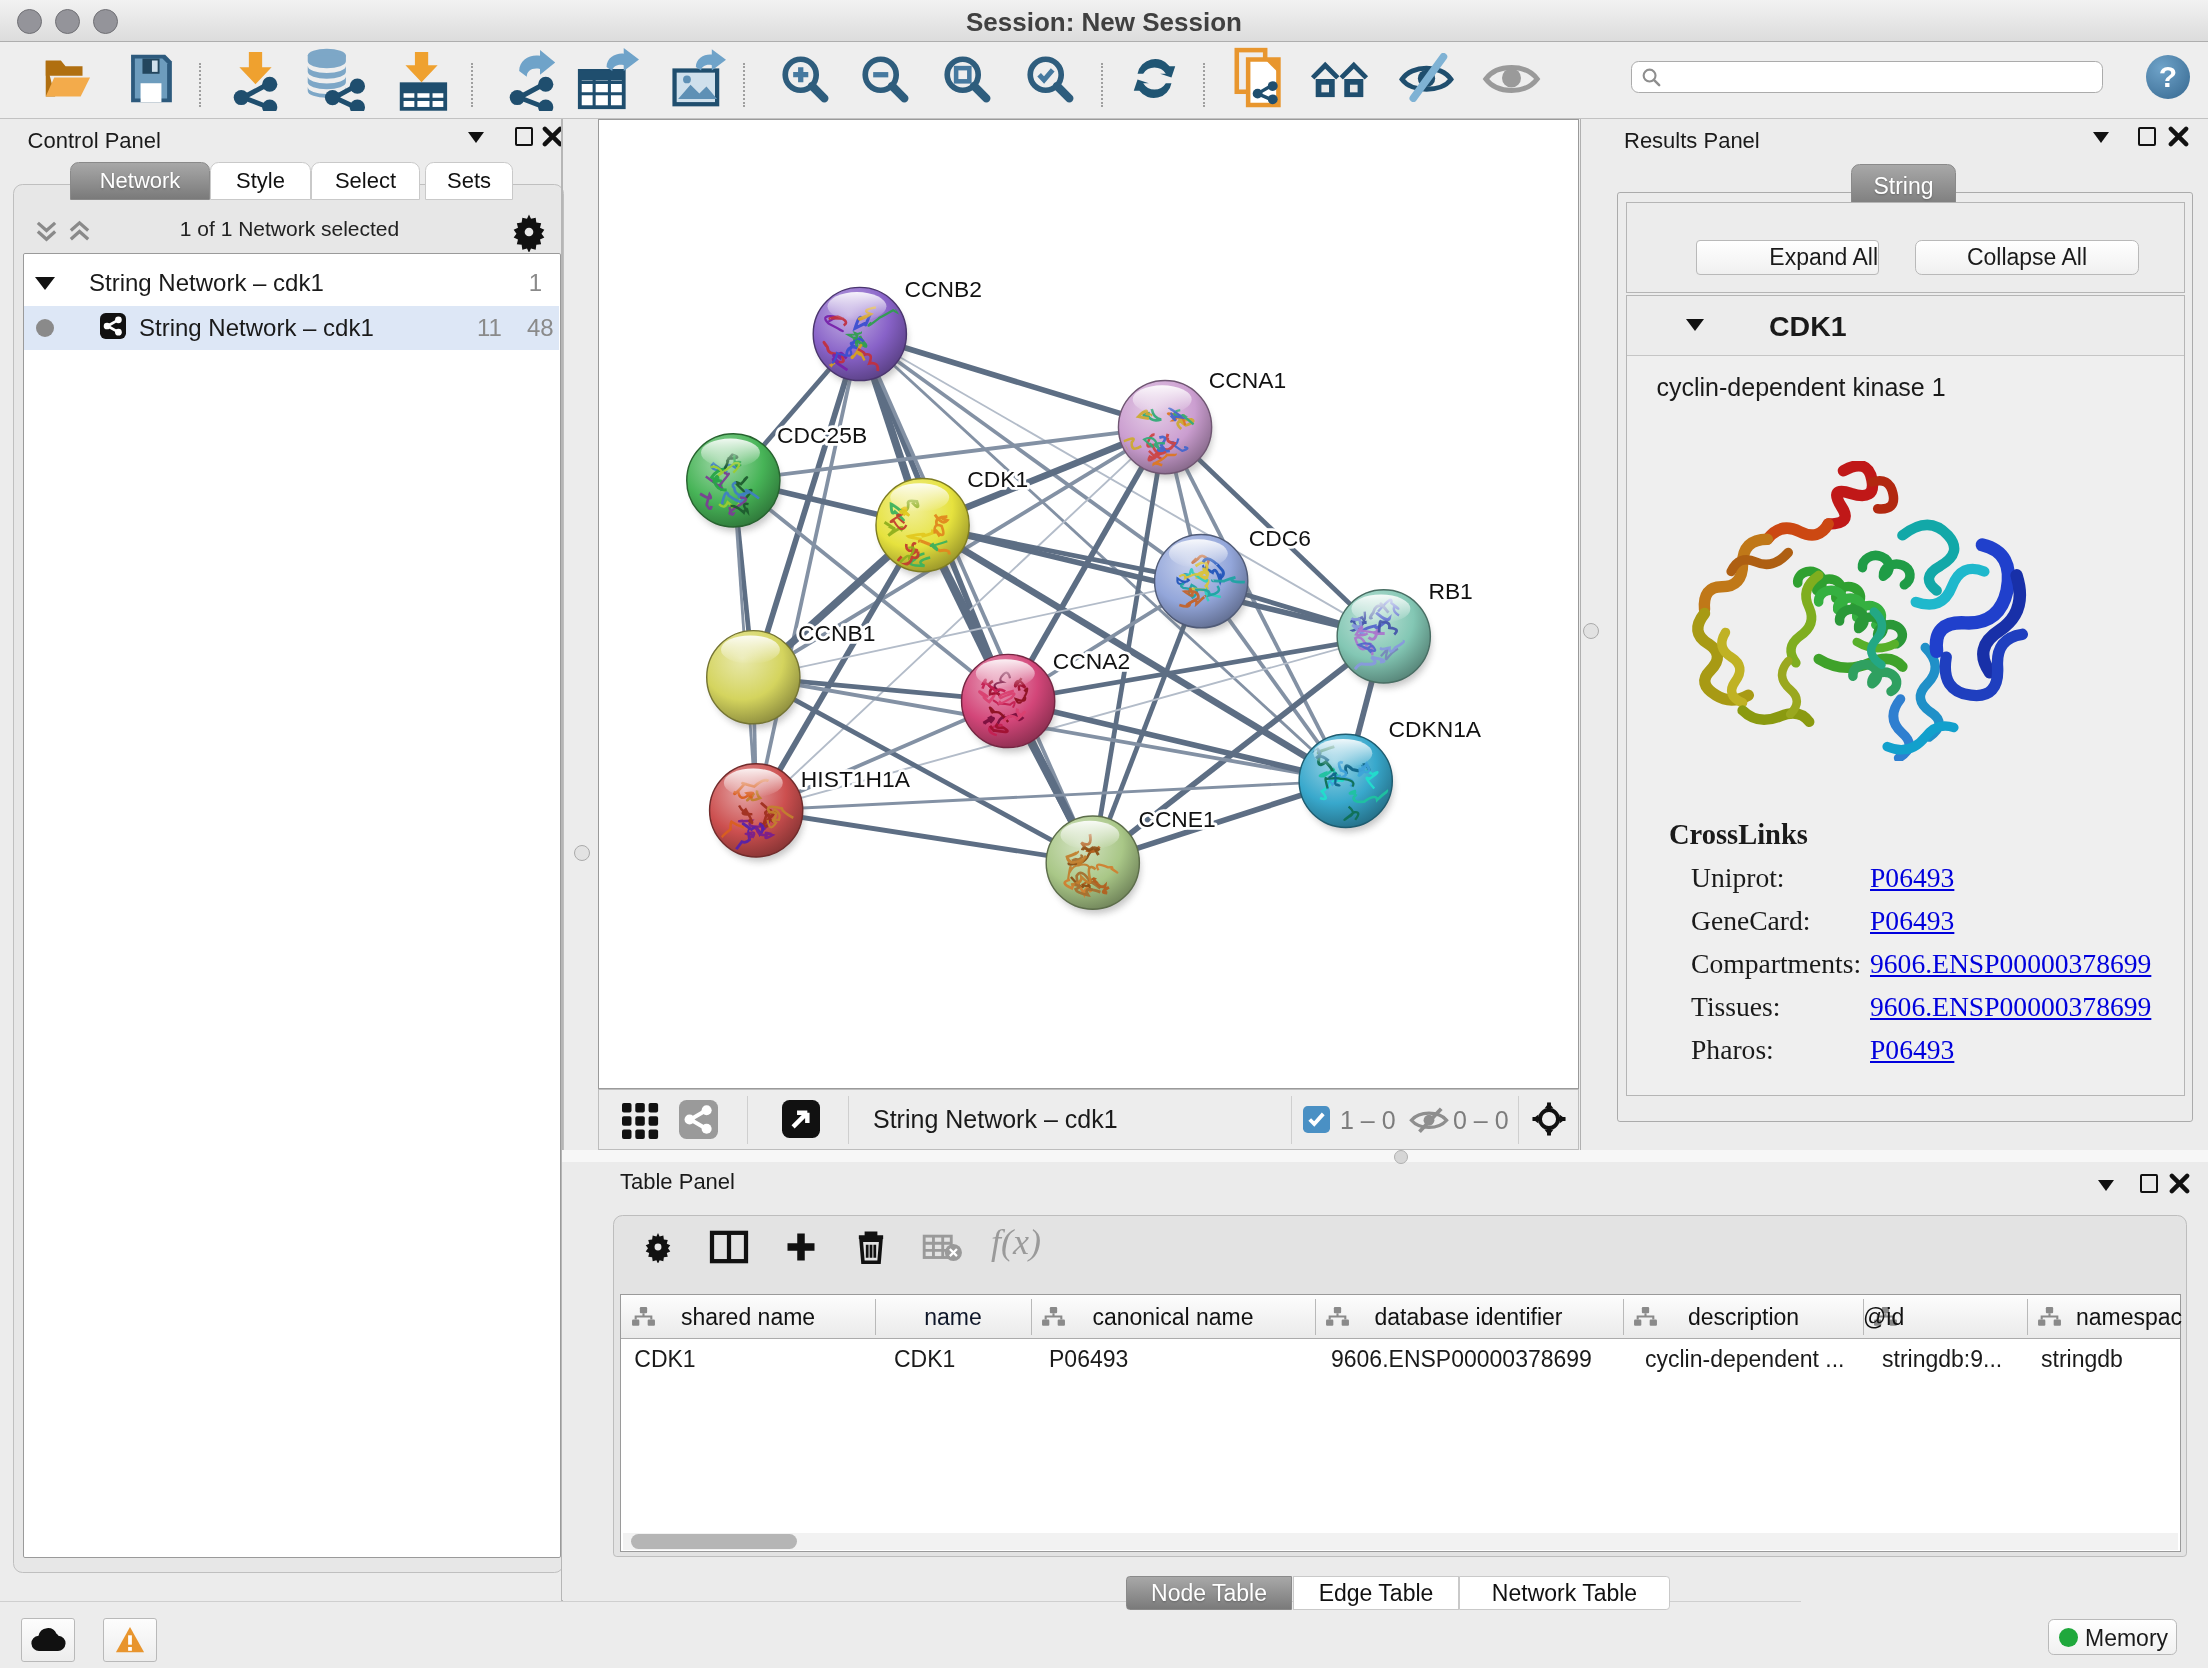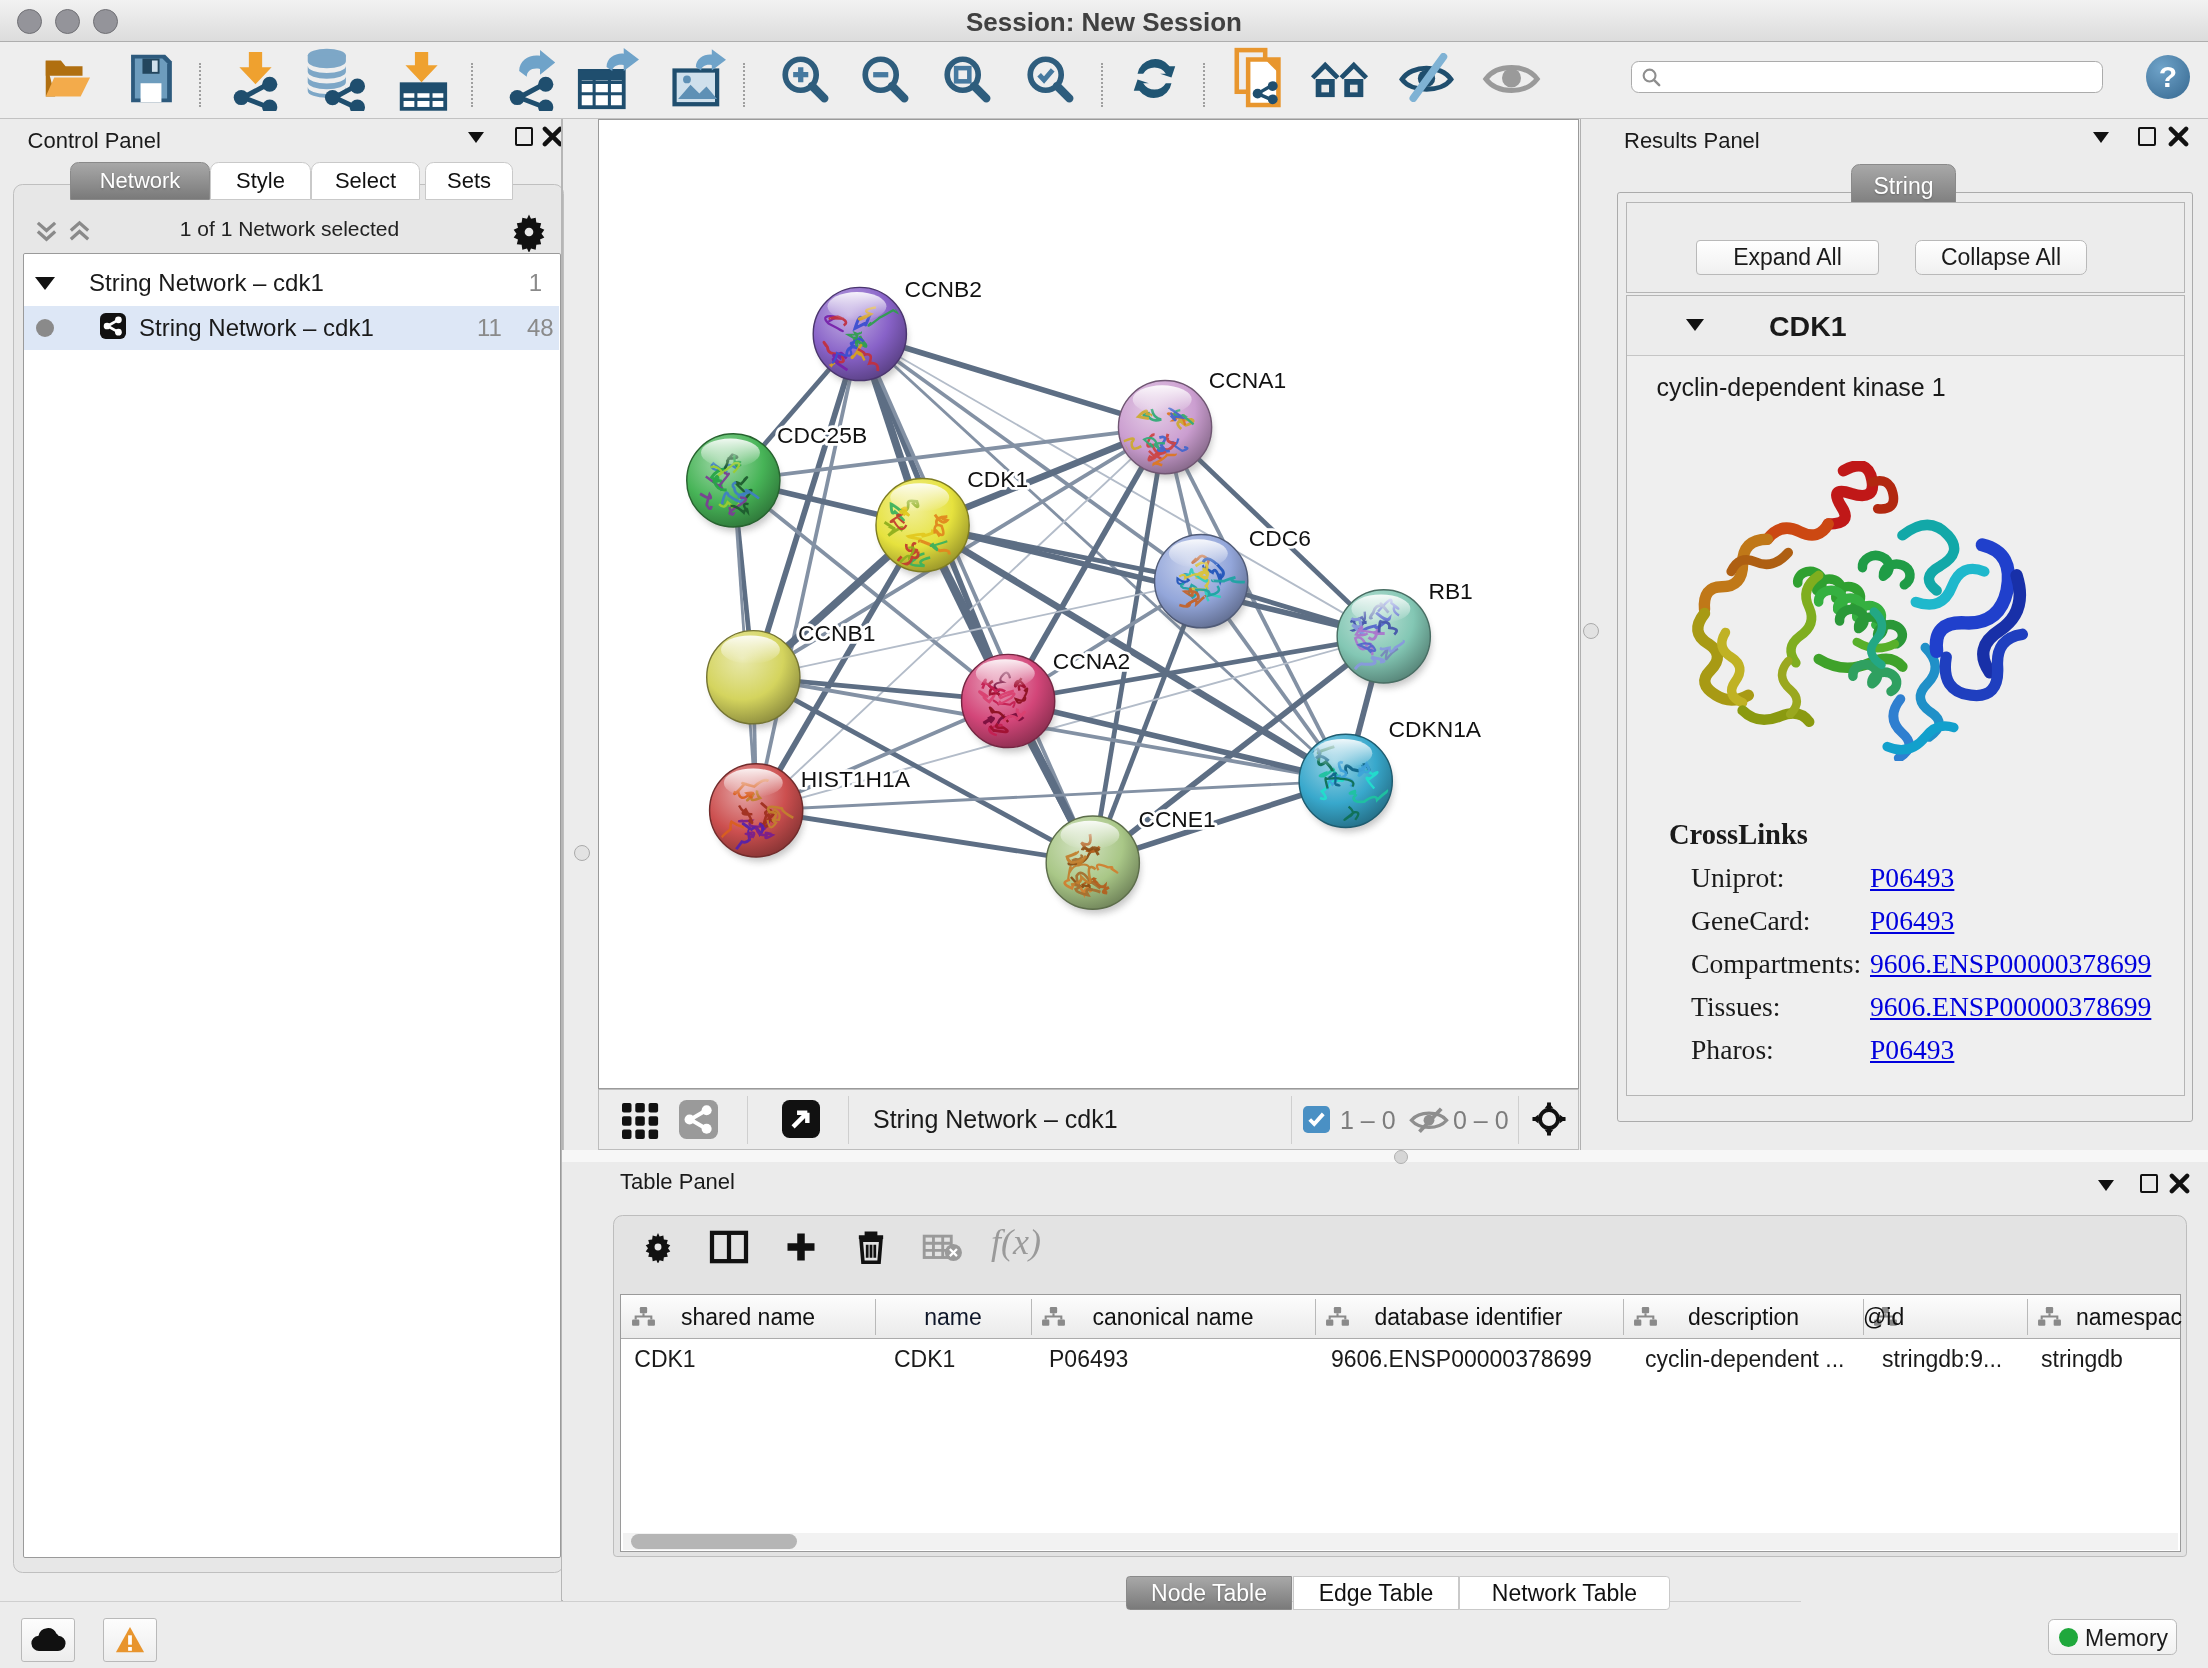--- a/index.html
+++ b/index.html
@@ -671,22 +671,22 @@
 <div class="sq" style="left:557px;top:7.6px"></div>
 <svg class="abs" style="left:587px;top:6.7px" width="21" height="21" viewBox="0 0 22 22">
       <path d="M3 3 L19 19 M19 3 L3 19" stroke="#111" stroke-width="4.6" stroke-linecap="round"></path>
     </svg>
 
 <div class="abs" style="left:36px;top:73px;width:576px;height:930px;background:#ececec;border:1px solid #ababab;border-radius:2.9px;box-sizing:border-box"></div>
 
 <div class="tab on" style="left:270px;top:45px;width:105px;height:45px;font-size:23px">String</div>
 
 <div class="abs" style="left:45px;top:83px;width:559px;height:91px;background:#ececec;border:1px solid #b5b5b5;box-sizing:border-box">
-  <div class="abs" style="left:69px;top:37px;width:183px;height:35px;background:linear-gradient(#ffffff,#f0f0f0);border:1px solid #b9b9b9;border-radius:4px;font-size:23px;text-align:center;line-height:33px;box-sizing:border-box">Expand All</div>
-  <div class="abs" style="left:288px;top:37px;width:172px;height:35px;background:linear-gradient(#ffffff,#f0f0f0);border:1px solid #b9b9b9;border-radius:6.7px;font-size:23px;text-align:center;line-height:33px;box-sizing:border-box">Collapse All</div>
+  <div class="abs" style="left:69px;top:37px;width:183px;height:35px;background:linear-gradient(#ffffff,#f0f0f0);border:1px solid #b9b9b9;border-radius:4px;font-size:23px;text-align:right;line-height:33px;box-sizing:border-box">Expand All</div>
+  <div class="abs" style="left:288px;top:37px;width:224px;height:35px;background:linear-gradient(#ffffff,#f0f0f0);border:1px solid #b9b9b9;border-radius:6.7px;font-size:23px;text-align:center;line-height:33px;box-sizing:border-box">Collapse All</div>
 </div>
 
 <div class="abs" style="left:45px;top:176px;width:559px;height:801px;background:#efefef;border:1px solid #b5b5b5;box-sizing:border-box">
   <div class="abs" style="left:0;top:0;width:557px;height:59px;background:#ececec;border-bottom:1px solid #c5c5c5">
     <div class="caret" style="left:59px;top:23px;border-left-width:9.5px;border-right-width:9.5px;border-top-width:12.4px"></div>
     <div class="abs" style="left:142px;top:14.3px;font-size:28.5px;font-weight:bold">CDK1</div>
   </div>
   <div class="abs" style="left:29.5px;top:77px;font-size:25px">cyclin-dependent kinase 1</div>
 
   <svg class="abs" style="left:49px;top:165px" width="352" height="300" viewBox="0 0 370 315">

